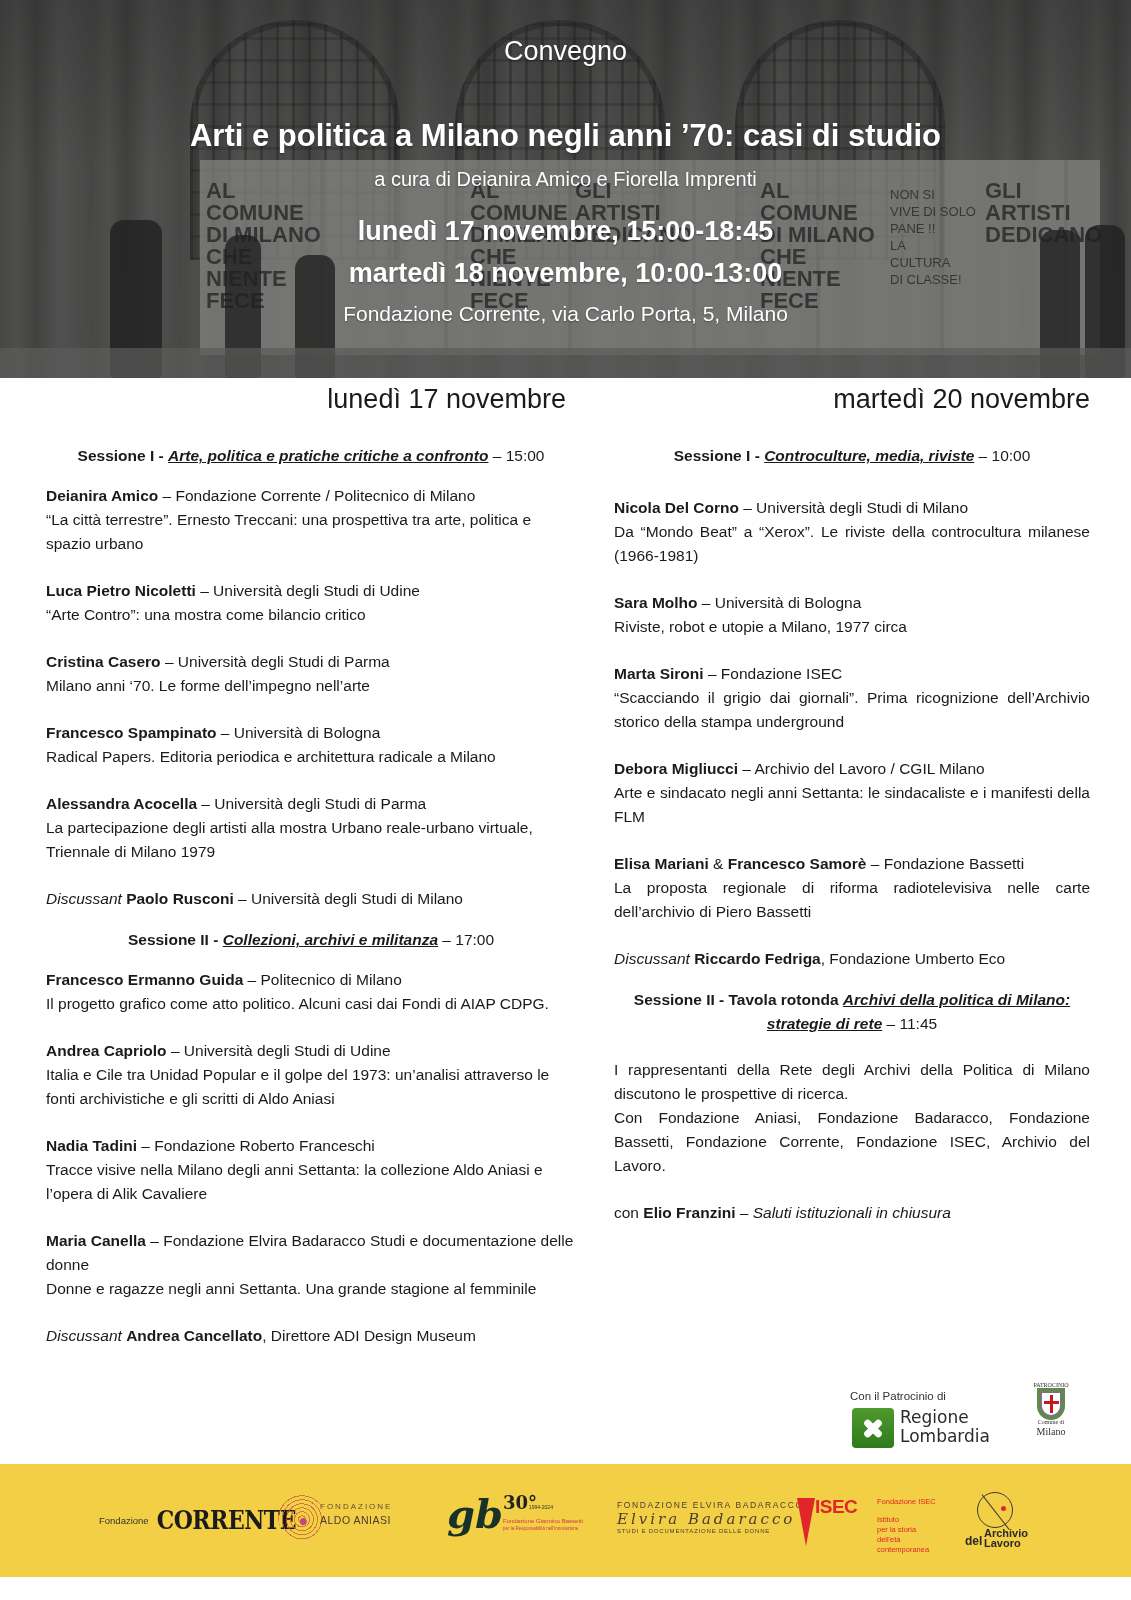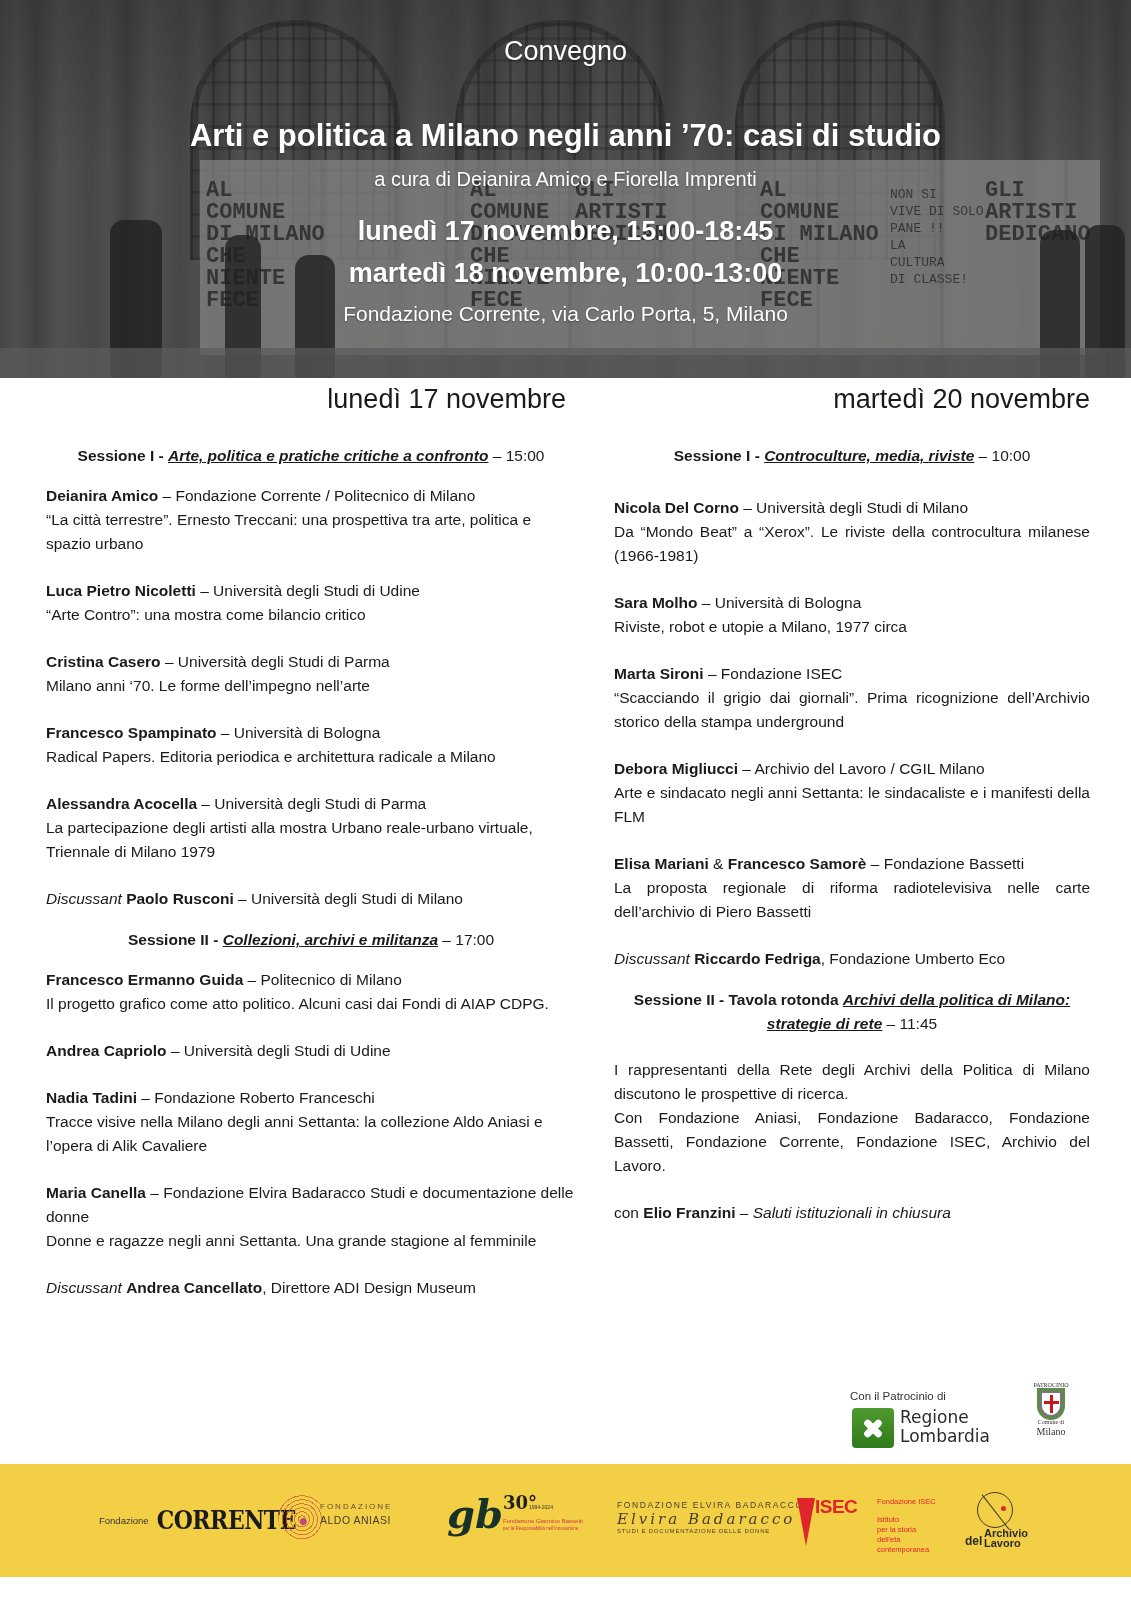--- a/index.html
+++ b/index.html
@@ -21,21 +21,21 @@
     border-radius: 105px 105px 0 0;
     background: repeating-linear-gradient(90deg, rgba(20,20,20,0.35) 0 3px, transparent 3px 16px),
                 repeating-linear-gradient(0deg, rgba(20,20,20,0.25) 0 3px, transparent 3px 22px);
   }
   .hero .banners {
     position: absolute; left: 200px; top: 160px; width: 900px; height: 195px;
     background: repeating-linear-gradient(90deg, #a9a9a6 0 120px, #9c9c99 120px 124px);
     opacity: 0.72;
   }
   .hero .banner-text {
-    position: absolute; font-family: Liberation Mono, monospace; font-weight: bold;
+    position: absolute; font-family: Liberation Sans, sans-serif; font-weight: bold;
     color: rgba(25,25,25,0.75); font-size: 22px; line-height: 22px; white-space: pre;
   }
   .hero .person {
     position: absolute; background: rgba(25,25,25,0.8); border-radius: 14px 14px 4px 4px;
   }
   .hero .ground { position: absolute; left: 0; bottom: 0; width: 100%; height: 30px; background: rgba(110,110,108,0.7); }
   .hero .overlay { position: absolute; inset: 0; background: rgba(50,50,50,0.30); }
   .hero-text {
     position: absolute; left: 0; width: 1131px; text-align: center; color: #ffffff;
     text-shadow: 0 1px 2px rgba(0,0,0,0.35);
@@ -190,21 +190,21 @@
   <div class="talk"><span class="name">Francesco Spampinato</span><span> – Università di Bologna</span><span class="title">Radical Papers. Editoria periodica e architettura radicale a Milano</span></div>
   <div class="talk"><span class="name">Alessandra Acocella</span><span> – Università degli Studi di Parma</span><span class="title">La partecipazione degli artisti alla mostra Urbano reale-urbano virtuale, Triennale di Milano 1979</span></div>
 
   <div class="talk discussant"><span class="label">Discussant </span><span class="name">Paolo Rusconi</span><span> – Università degli Studi di Milano</span></div>
 
   <div class="session" style="margin-top:-6px">
     <span class="s-label">Sessione II - </span><span class="s-theme">Collezioni, archivi e militanza</span><span class="s-time"> – 17:00</span>
   </div>
 
   <div class="talk"><span class="name">Francesco Ermanno Guida</span><span> – Politecnico di Milano</span><span class="title">Il progetto grafico come atto politico. Alcuni casi dai Fondi di AIAP CDPG.</span></div>
-  <div class="talk"><span class="name">Andrea Capriolo</span><span> – Università degli Studi di Udine</span></div>
+  <div class="talk"><span class="name">Andrea Capriolo</span><span> – Università degli Studi di Udine</span><span class="title">Italia e Cile tra Unidad Popular e il golpe del 1973: un’analisi attraverso le fonti archivistiche e gli scritti di Aldo Aniasi</span></div>
   <div class="talk"><span class="name">Nadia Tadini</span><span> – Fondazione Roberto Franceschi</span><span class="title">Tracce visive nella Milano degli anni Settanta: la collezione Aldo Aniasi e l’opera di Alik Cavaliere</span></div>
   <div class="talk"><span class="name">Maria Canella</span><span> – Fondazione Elvira Badaracco Studi e documentazione delle donne</span><span class="title">Donne e ragazze negli anni Settanta. Una grande stagione al femminile</span></div>
 
   <div class="talk discussant"><span class="label">Discussant </span><span class="name">Andrea Cancellato</span><span>, Direttore ADI Design Museum</span></div>
 </section>
 
 <section class="col col-right">
   <div class="day-title">martedì 20 novembre</div>
 
   <div class="session" style="margin-bottom:28px">

